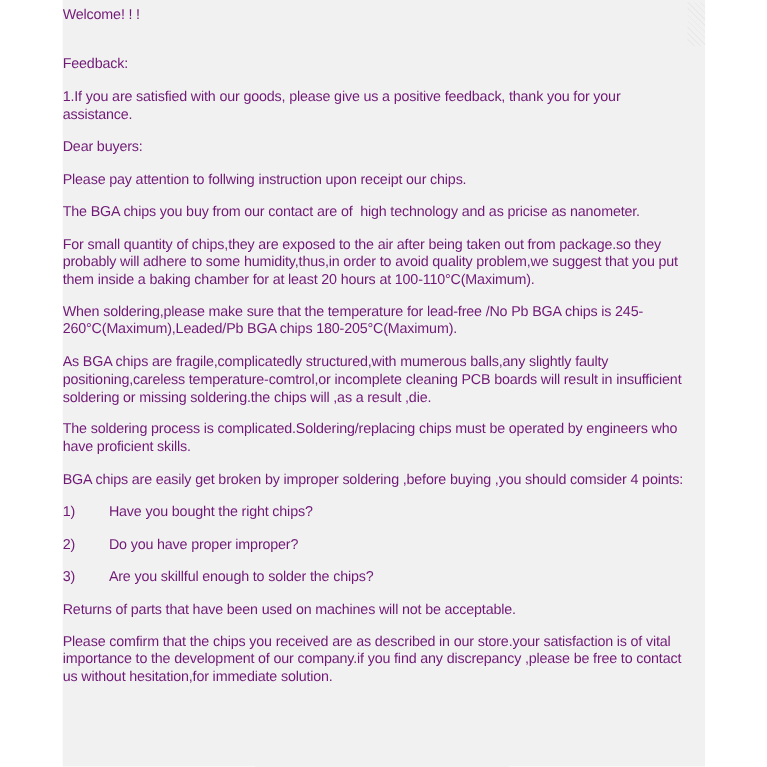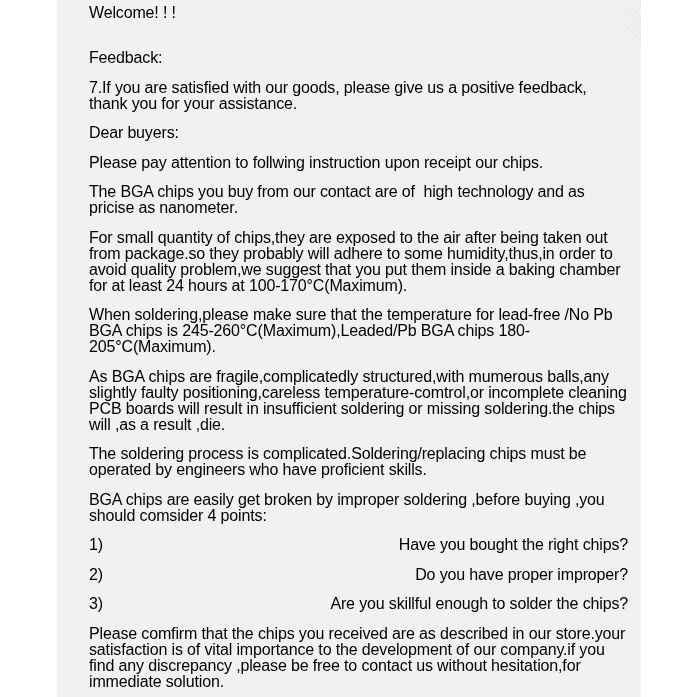--- a/index.html
+++ b/index.html
@@ -41,69 +41,69 @@
     opacity: 0.18;
     background: repeating-linear-gradient(
       45deg,
       #c9c9c9 0px, #c9c9c9 1px,
       transparent 1px, transparent 4px
     );
   }
   .content {
     position: relative;
     z-index: 1;
-    padding: 5px 13px 0 32px;
-    color: #000000;
-    font-size: 16px;
+    padding: 5px 13px 0 0;
+    color: #701a75;
+    font-size: 13px;
     letter-spacing: -0.15px;
     line-height: 16px;
   }
   .doc-title {
     margin-bottom: 29px;
     white-space: pre-wrap;
   }
   .para {
     margin-bottom: 13.5px;
     white-space: pre-wrap;
   }
   .num-list { margin-bottom: 0; }
   .num-item {
     display: flex;
     margin-bottom: 13.5px;
   }
   .num-marker {
     flex: 0 0 42px;
   }
-  .num-text { flex: 1; text-align: right; }
+  .num-text { flex: 1; }
 </style>
 </head>
 <body>
 
 <div class="page">
   <div class="panel">
 
 
     <div class="corner-artifact"></div>
 
     <div class="content">
 
       <div class="doc-title">Welcome! ! !</div>
 
       <div class="para">Feedback:</div>
 
-      <div class="para">7.If you are satisfied with our goods, please give us a positive feedback, thank you for your assistance.</div>
+      <div class="para">1.If you are satisfied with our goods, please give us a positive feedback, thank you for your assistance.</div>
 
 
       <div class="para">Dear buyers:</div>
 
       <div class="para">Please pay attention to follwing instruction upon receipt our chips.</div>
 
       <div class="para">The BGA chips you buy from our contact are of  high technology and as pricise as nanometer.</div>
 
-      <div class="para">For small quantity of chips,they are exposed to the air after being taken out from package.so they probably will adhere to some humidity,thus,in order to avoid quality problem,we suggest that you put them inside a baking chamber for at least 24 hours at 100-170°C(Maximum).</div>
+      <div class="para">For small quantity of chips,they are exposed to the air after being taken out from package.so they probably will adhere to some humidity,thus,in order to avoid quality problem,we suggest that you put them inside a baking chamber for at least 20 hours at 100-110°C(Maximum).</div>
 
       <div class="para">When soldering,please make sure that the temperature for lead-free /No Pb BGA chips is 245-260°C(Maximum),Leaded/Pb BGA chips 180-205°C(Maximum).</div>
 
       <div class="para">As BGA chips are fragile,complicatedly structured,with mumerous balls,any slightly faulty positioning,careless temperature-comtrol,or incomplete cleaning PCB boards will result in insufficient soldering or missing soldering.the chips will ,as a result ,die.</div>
 
       <div class="para">The soldering process is complicated.Soldering/replacing chips must be operated by engineers who have proficient skills.</div>
 
       <div class="para">BGA chips are easily get broken by improper soldering ,before buying ,you should comsider 4 points:</div>
 
       <div class="num-list">
@@ -114,18 +114,19 @@
         <div class="num-item">
           <span class="num-marker">2)</span>
           <span class="num-text">Do you have proper improper?</span>
         </div>
         <div class="num-item">
           <span class="num-marker">3)</span>
           <span class="num-text">Are you skillful enough to solder the chips?</span>
         </div>
       </div>
 
+      <div class="para">Returns of parts that have been used on machines will not be acceptable.</div>
 
       <div class="para">Please comfirm that the chips you received are as described in our store.your satisfaction is of vital importance to the development of our company.if you find any discrepancy ,please be free to contact us without hesitation,for immediate solution.</div>
 
     </div>
   </div>
 </div>
 
 </body></html>

